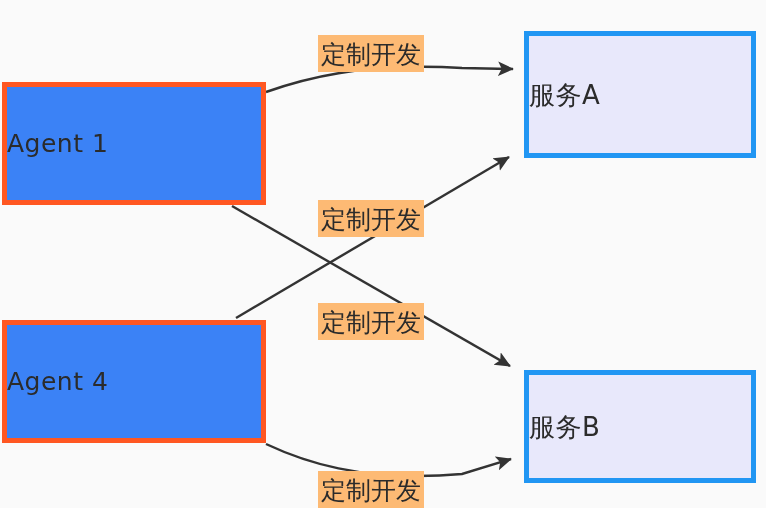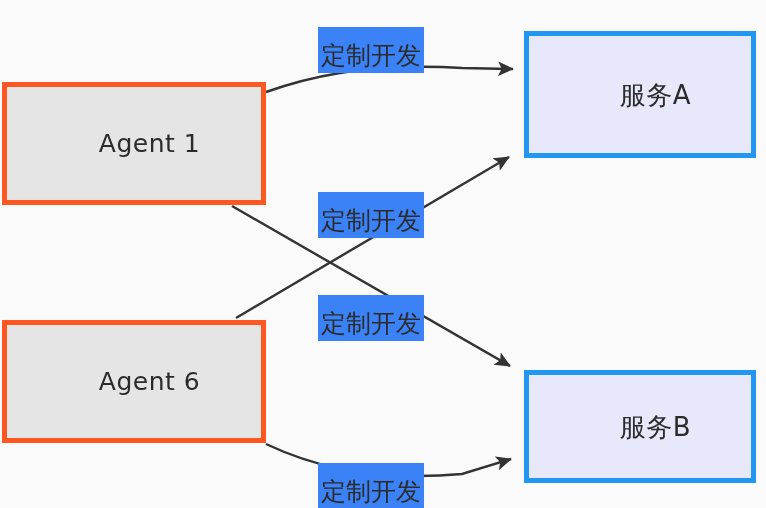--- a/index.html
+++ b/index.html
@@ -20,53 +20,52 @@
     left: 0;
     top: 0;
     width: 766px;
     height: 508px;
   }
   .node {
     position: absolute;
     box-sizing: border-box;
     display: flex;
     align-items: center;
-    justify-content: center;
     border-style: solid;
-    padding-left: 31px;
   }
   .node-label {
     font-size: 25px;
     color: #2b2b2b;
     letter-spacing: 0.5px;
     line-height: 1;
     white-space: nowrap;
   }
   .node-label.cjk {
     font-size: 26px;
   }
   .agent {
     border-width: 5px;
     border-color: #ff5722;
-    background: #e5e5e5;
+    background: #3b82f6;
   }
   .service {
     border-width: 5px;
     border-color: #2196f3;
     background: #e8e8fb;
   }
   .edge-label {
     position: absolute;
-    background: #3b82f6;
+    background: #fdba74;
     color: #2b2b2b;
     font-size: 25px;
     line-height: 1.12;
-    padding: 15px 3px 3px 3px;
+    padding: 6px 3px 3px 3px;
     white-space: nowrap;
     box-sizing: border-box;
+    margin-top: 8px;
   }
 </style>
 </head>
 <body>
 
 <div id="canvas">
 
   <svg id="edges" viewBox="0 0 766 508" xmlns="http://www.w3.org/2000/svg">
     <defs>
       <marker id="arrowhead" markerWidth="7" markerHeight="7" refX="6.2" refY="3.1" orient="auto" markerUnits="strokeWidth">
@@ -81,21 +80,21 @@
     <path d="M232,206 L510,366" fill="none" stroke="#333333" stroke-width="2.4" marker-end="url(#arrowhead)"></path>
 
     <path d="M266,444 C300,460 360,483 462,474 L511,459" fill="none" stroke="#333333" stroke-width="2.4" marker-end="url(#arrowhead)"></path>
   </svg>
 
   <div class="node agent" style="left:2px; top:82px; width:264px; height:123px;">
     <span class="node-label">Agent 1</span>
   </div>
 
   <div class="node agent" style="left:2px; top:320px; width:264px; height:123px;">
-    <span class="node-label">Agent 6</span>
+    <span class="node-label">Agent 4</span>
   </div>
 
   <div class="node service" style="left:524px; top:31px; width:232px; height:127px;">
     <span class="node-label cjk">服务A</span>
   </div>
 
   <div class="node service" style="left:524px; top:370px; width:232px; height:113px;">
     <span class="node-label cjk">服务B</span>
   </div>
 

